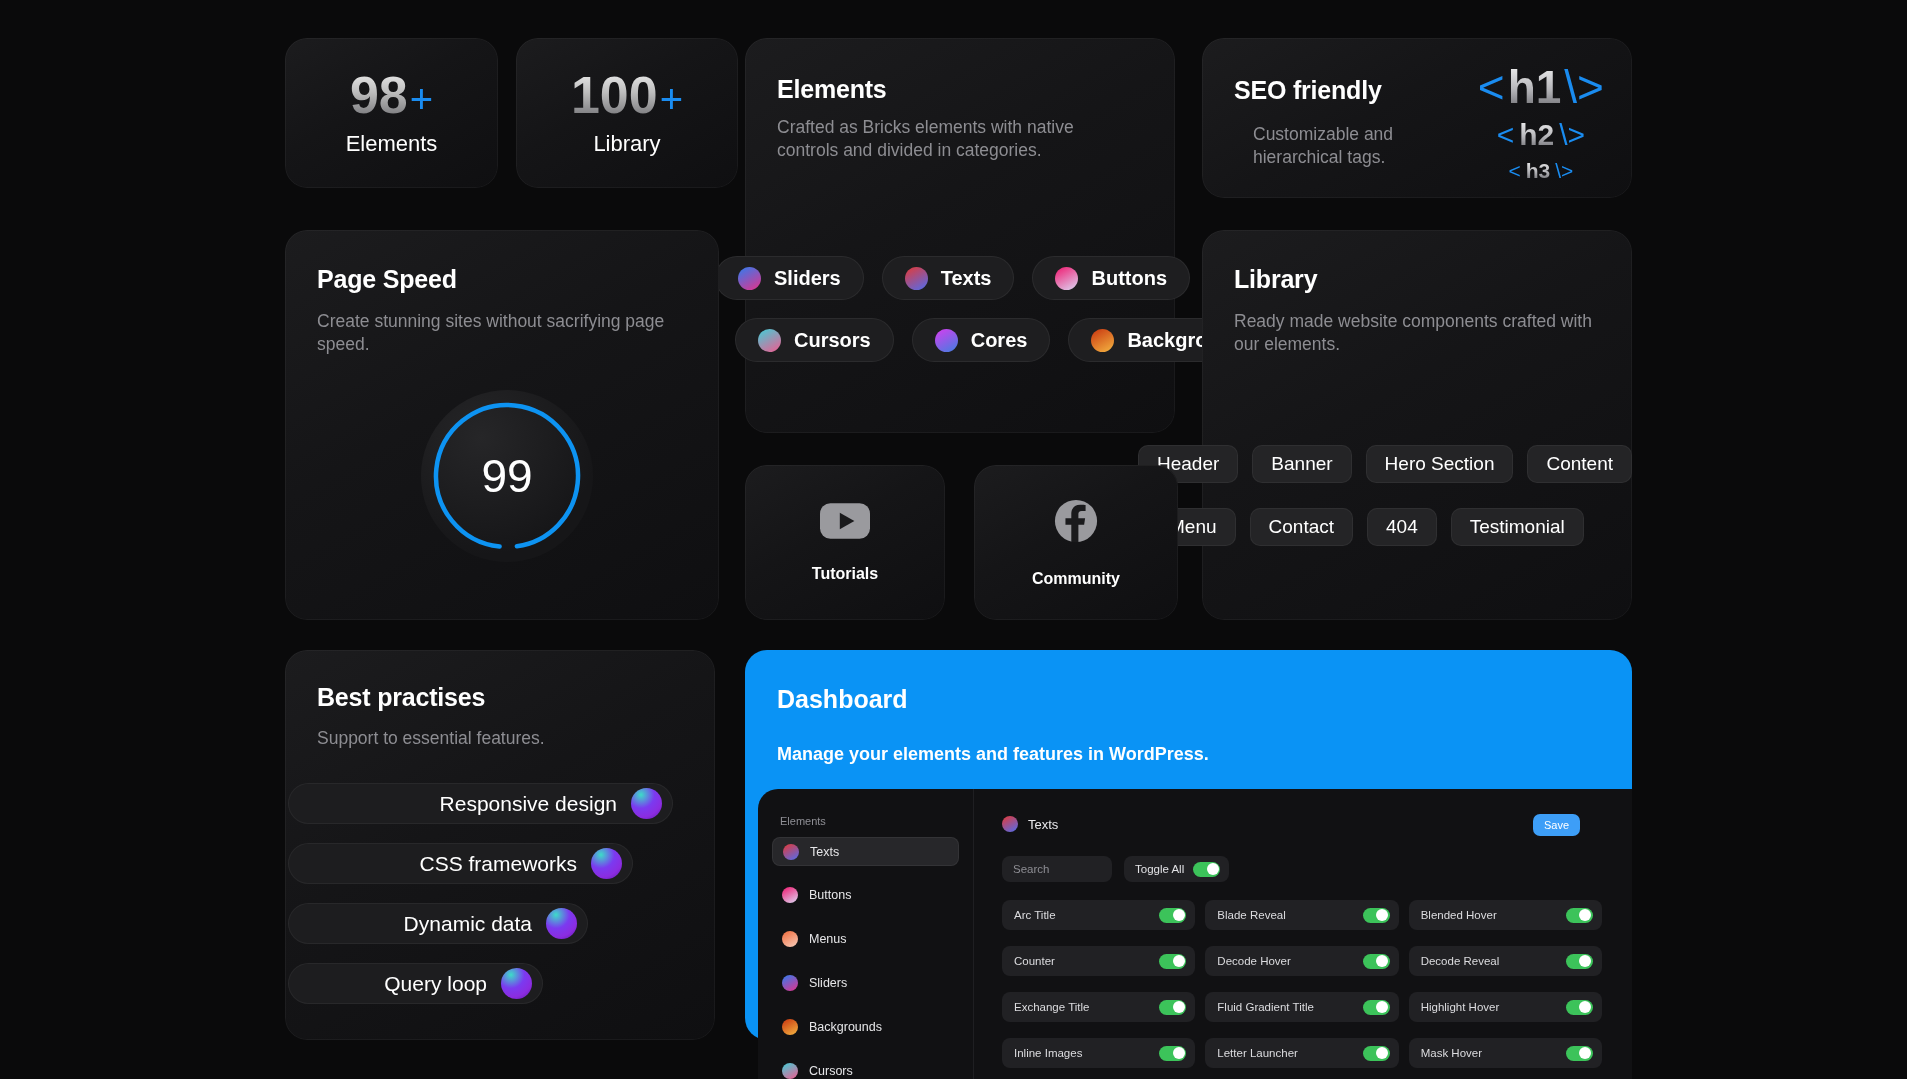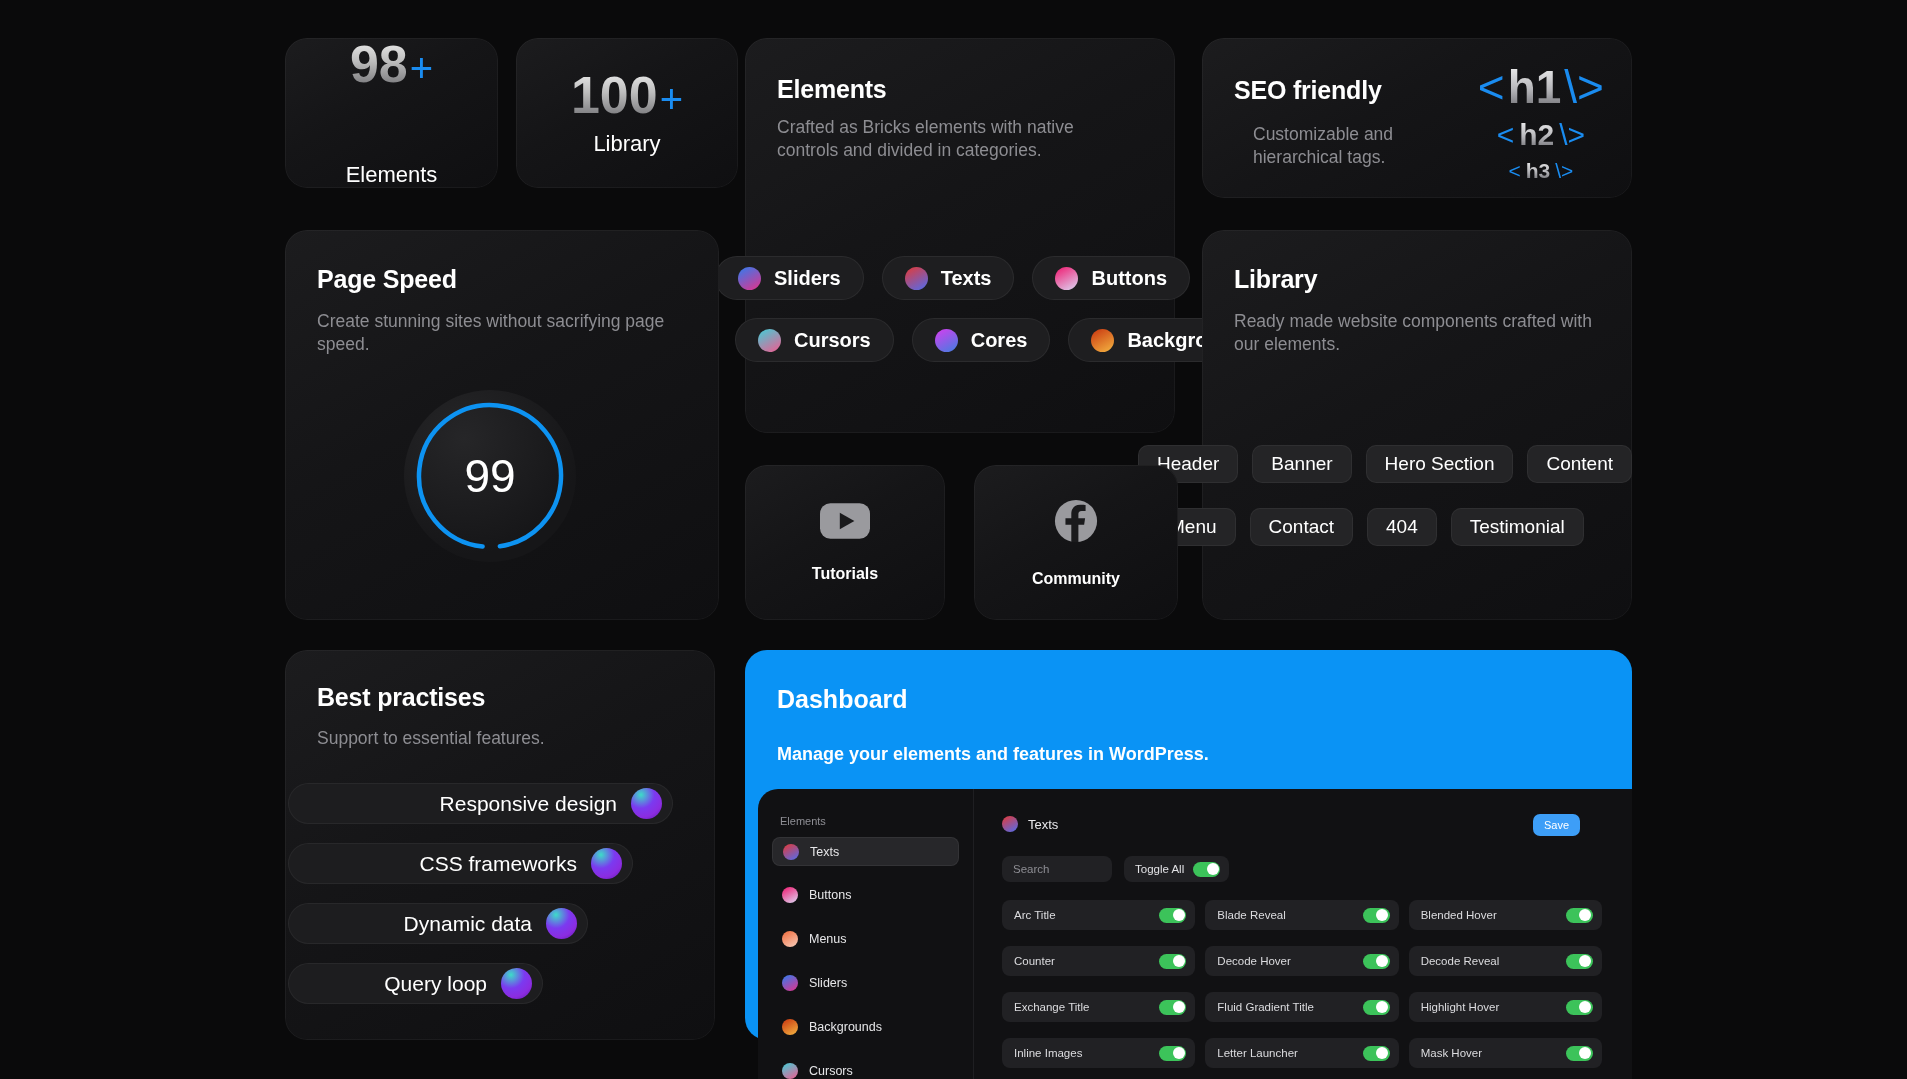--- a/index.html
+++ b/index.html
@@ -196,21 +196,21 @@
     position:absolute; width: 110px; height: 110px;
     border: 1.5px solid #1573c4; border-radius: 0 0 22px 0;
     border-top: none; border-left: none;
   }
 </style>
 </head>
 <body>
 
 <div class="stage">
 
-  <div class="card stat" style="left:285px; top:38px; width:213px; height:150px;justify-content:space-between;">
+  <div class="card stat" style="left:285px; top:38px; width:213px; height:150px;">
     <div class="stat-number">
       <span class="stat-num-txt">98</span>
         <span class="stat-plus">+</span>
     </div>
     <div class="stat-label">Elements</div>
   </div>
 
   <div class="card stat" style="left:516px; top:38px; width:222px; height:150px;">
     <div class="stat-number">
       <span class="stat-num-txt">100</span>
@@ -274,21 +274,21 @@
         <span class="tg">h3</span>
         <span class="br">\&gt;</span>
       </div>
     </div>
   </div>
 
   <div class="card" style="left:285px; top:230px; width:434px; height:390px;">
     <div class="card-title" style="position:absolute; left:32px; top:35px;">Page Speed</div>
     <div class="card-sub" style="position:absolute; left:32px; top:80px; width:360px;">Create stunning sites without sacrifying page speed.</div>
 
-    <div class="gauge" style="left:119px; top:160px;">
+    <div class="gauge" style="left:136px; top:160px;">
       <div class="gauge-outer"></div>
       <svg class="gauge-ring" viewBox="0 0 172 172">
         <circle cx="86" cy="86" r="71" fill="none" stroke="#0d93f2" stroke-width="4.5" stroke-linecap="round" stroke-dasharray="441" stroke-dashoffset="13" transform="rotate(96 86 86)"></circle>
       </svg>
       <div class="gauge-val">99</div>
     </div>
   </div>
 
   <div class="card" style="left:1202px; top:230px; width:430px; height:390px;">
     <div class="card-title" style="position:absolute; left:32px; top:35px;">Library</div>

